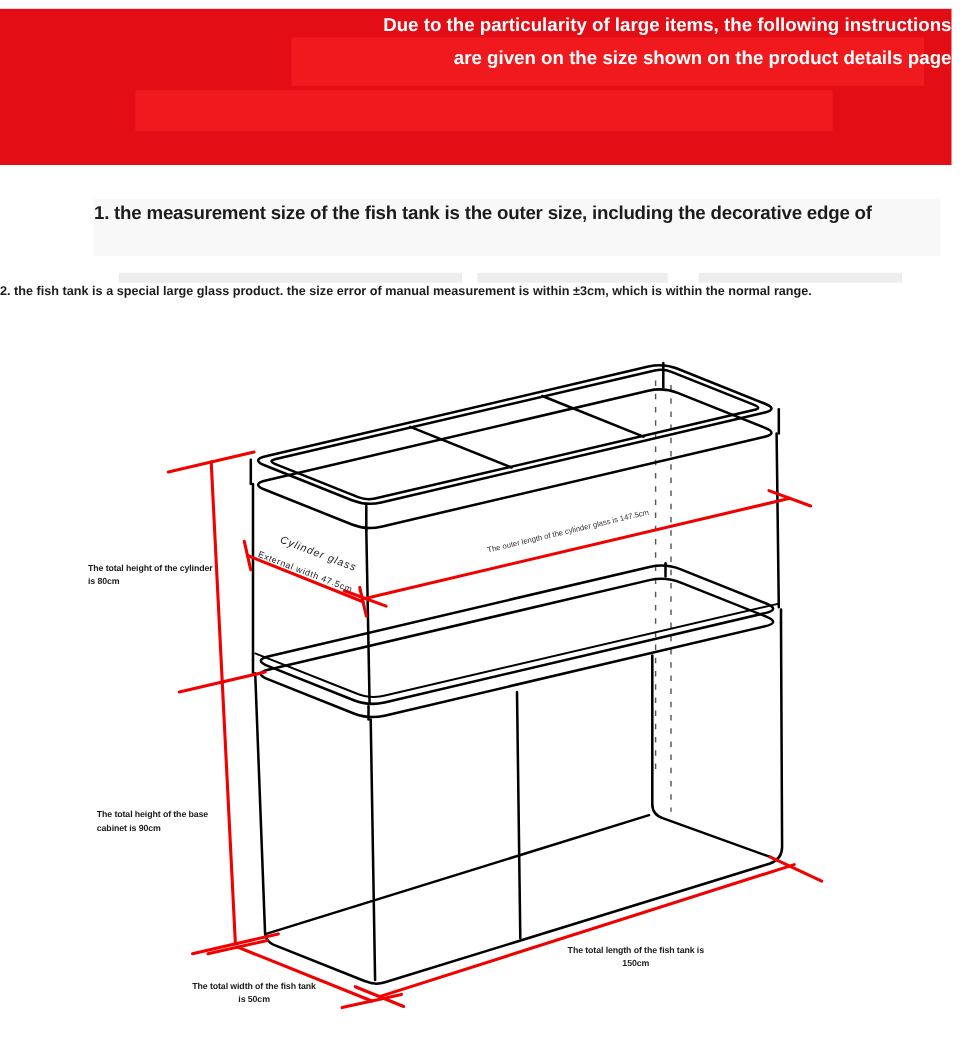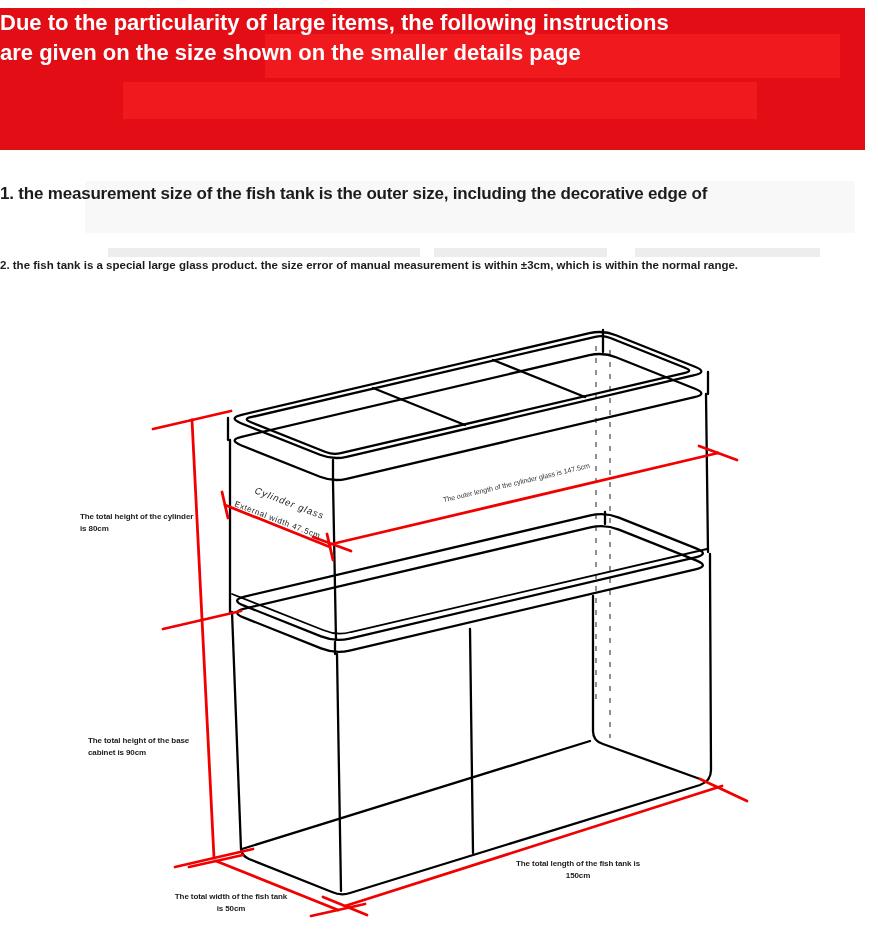--- a/index.html
+++ b/index.html
@@ -3,30 +3,30 @@
 <meta charset="utf-8">
 <style>
   html,body{margin:0;padding:0;background:#fff;}
   #page{position:relative;width:878px;height:948px;background:#ffffff;overflow:hidden;
         font-family:"Liberation Sans",sans-serif;}
   
   #banner{position:absolute;left:0;top:8px;width:865px;height:142px;background:#e30d15;}
   .banner-patch{position:absolute;background:rgba(255,40,40,0.45);}
   #patch1{left:265px;top:26px;width:575px;height:44px;}
   #patch2{left:123px;top:74px;width:634px;height:37px;}
-  .banner-text{position:relative;z-index:2;color:#ffffff;font-weight:bold;font-size:22px;
-               text-align:left;line-height:30px;letter-spacing:0;}
+  .banner-text{position:relative;z-index:2;color:#ffffff;font-weight:bold;font-size:17px;
+               text-align:right;line-height:30px;letter-spacing:0;}
   #banner .banner-text:first-of-type{padding-top:42px;}
   
   .gray-band{position:absolute;background:#f8f8f8;z-index:0;}
   #band-head{left:85px;top:181px;width:770px;height:52px;}
   .gray-strip{position:absolute;top:248px;height:9px;background:#ededed;z-index:0;}
   #strip1{left:108px;width:312px;} #strip2{left:434px;width:173px;} #strip3{left:635px;width:185px;}
   #note1{position:absolute;left:0;top:183px;width:878px;z-index:1;color:#1c1c1c;font-weight:bold;
-         font-size:17px;line-height:22px;letter-spacing:-0.2px;white-space:nowrap;}
+         font-size:17px;line-height:22px;text-align:center;letter-spacing:-0.2px;white-space:nowrap;}
   #note2{position:absolute;left:0;top:259px;width:732px;z-index:1;color:#1c1c1c;font-weight:bold;
          font-size:11.5px;text-align:center;white-space:nowrap;}
   
   #diagram{position:absolute;left:0;top:0;width:878px;height:948px;}
   .blk{stroke:#000000;stroke-width:2.3;fill:none;stroke-linecap:round;stroke-linejoin:round;}
   .blk-thin{stroke:#000000;stroke-width:1.8;fill:none;stroke-linecap:round;}
   .red{stroke:#f10000;stroke-width:2.8;fill:none;stroke-linecap:round;}
   .dash{stroke:#555555;stroke-width:1.3;fill:none;stroke-dasharray:5 7;}
   .lbl{fill:#1c1c1c;font-weight:bold;font-size:8px;letter-spacing:-0.1px;
        font-family:"Liberation Sans",sans-serif;}
@@ -38,21 +38,21 @@
 </style>
 </head>
 <body>
 
 <div id="page">
 
   <div id="banner">
     <div class="banner-patch" id="patch1"></div>
     <div class="banner-patch" id="patch2"></div>
     <div class="banner-text">Due to the particularity of large items, the following instructions</div>
-    <div class="banner-text">are given on the size shown on the smaller details page</div>
+    <div class="banner-text">are given on the size shown on the product details page</div>
   </div>
 
   <div class="gray-band" id="band-head"></div>
   <div class="gray-strip" id="strip1"></div>
   <div class="gray-strip" id="strip2"></div>
   <div class="gray-strip" id="strip3"></div>
 
   <div id="note1">
     <div>1. the measurement size of the fish tank is the outer size, including the decorative edge of</div>
   </div>

